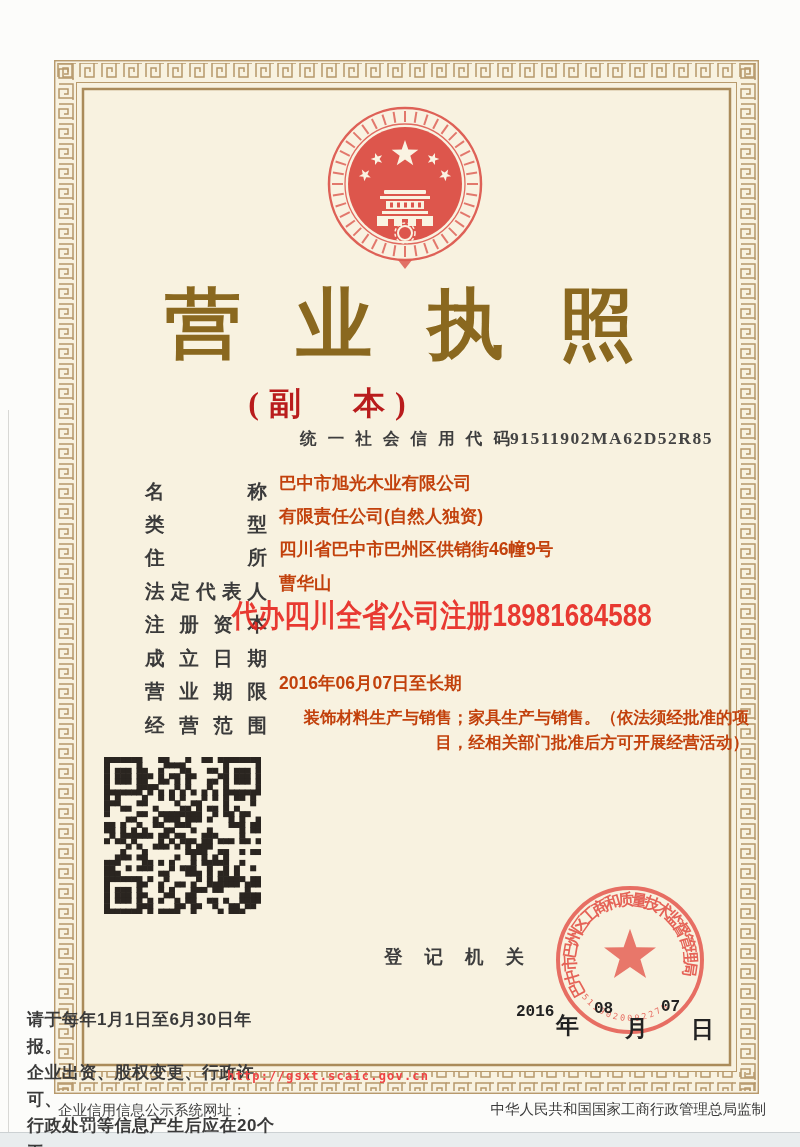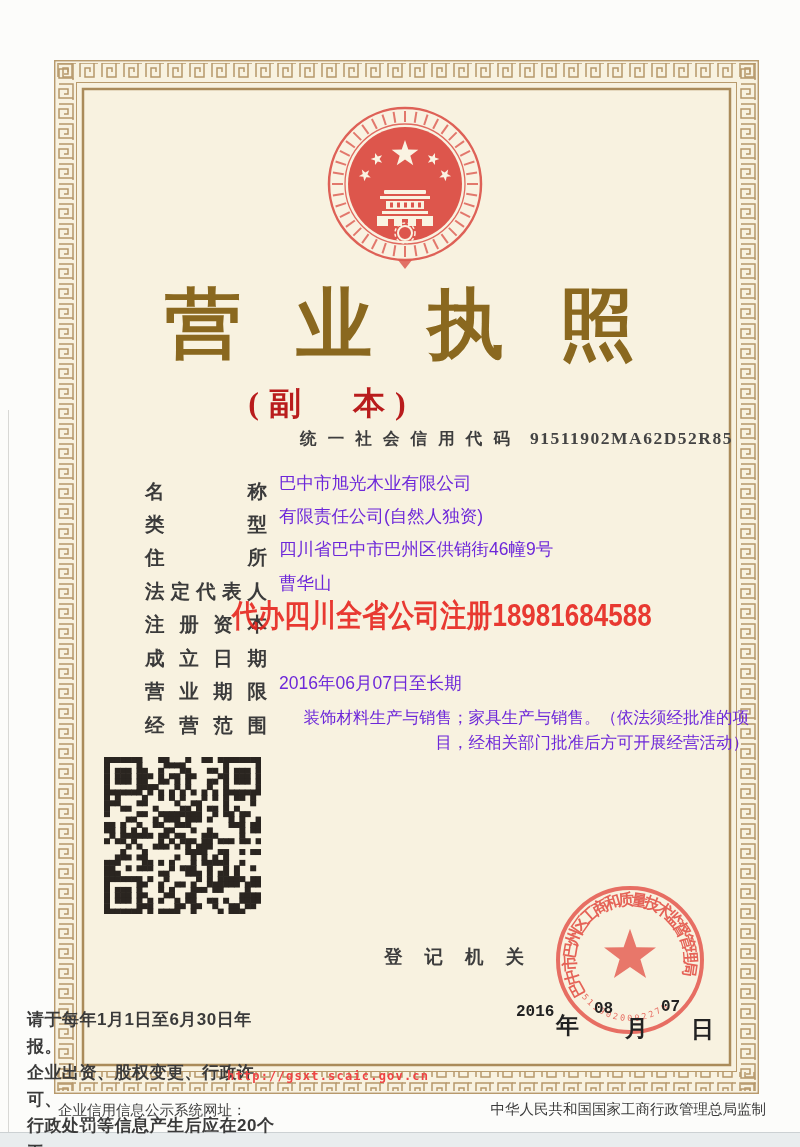--- a/index.html
+++ b/index.html
@@ -13,27 +13,27 @@
   #frame{left:54px;top:60px;z-index:1;}
   
   #title{left:165px;top:274px;width:470px;display:flex;justify-content:space-between;
          font-size:76px;font-weight:900;color:#8a681f;z-index:2;
          font-family:"Liberation Serif",serif;}
   #subtitle{left:0;top:382px;width:664px;text-align:center;font-size:32px;font-weight:700;
             color:#b91c1c;letter-spacing:10px;z-index:2;font-family:"Liberation Serif",serif;}
   
   #credit{left:300px;top:428px;display:flex;align-items:baseline;z-index:2;}
   #credit-label{display:flex;justify-content:space-between;width:210px;font-size:16.5px;font-weight:700;color:#3e3e3e;}
-  #credit-code{margin-left:20px;font-family:"Liberation Serif",serif;font-size:17.5px;font-weight:700;
+  #credit-code{margin-left:0;font-family:"Liberation Serif",serif;font-size:17.5px;font-weight:700;
                letter-spacing:1.5px;color:#444;}
   
   .row{position:absolute;left:145px;display:flex;align-items:flex-start;z-index:2;}
   .flabel{width:122px;display:flex;justify-content:space-between;font-size:19.5px;font-weight:700;
           color:#3b3b3b;padding-top:7px;flex:none;}
-  .fvalue{margin-left:12px;width:470px;font-size:17.5px;font-weight:400;color:#6d28d9;line-height:25px;}
+  .fvalue{margin-left:12px;width:470px;font-size:17.5px;font-weight:700;color:#c2410c;line-height:25px;}
   .fvalue.scope{font-size:16.5px;text-align:right;}
   
   #watermark{left:232px;top:595px;font-size:31px;font-weight:700;color:#e7261f;white-space:nowrap;
              transform:scaleX(.84);transform-origin:left top;opacity:.9;z-index:7;}
   
   #qr{left:104px;top:757px;z-index:2;}
   
   #reg-label{left:384px;top:944px;width:140px;display:flex;justify-content:space-between;
              font-size:18.5px;font-weight:700;color:#3d3d3d;z-index:2;}
   #seal{left:548px;top:878px;z-index:3;}

